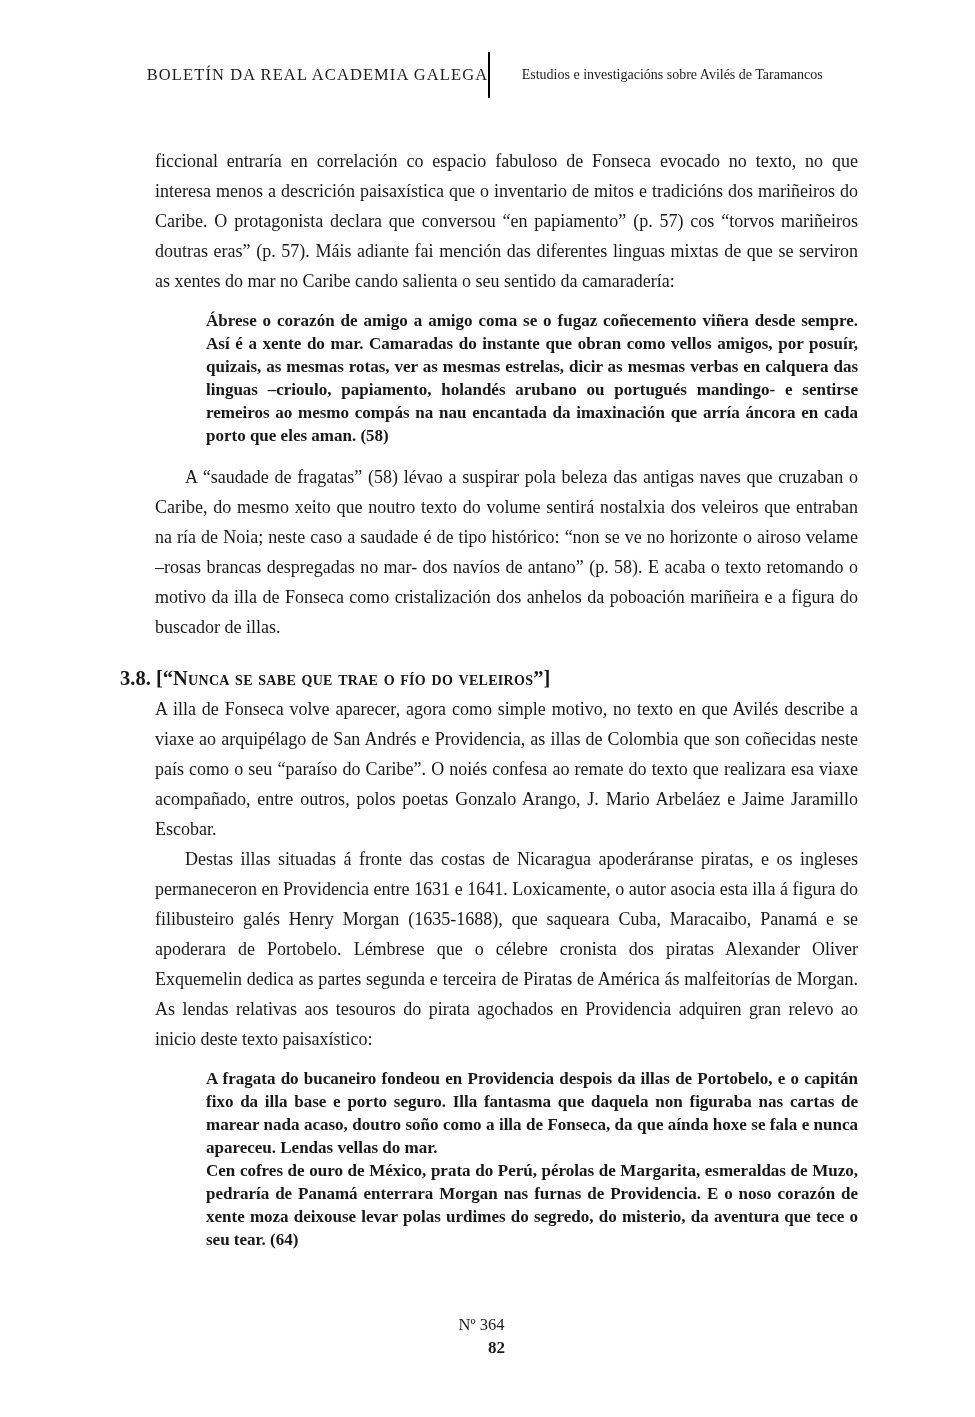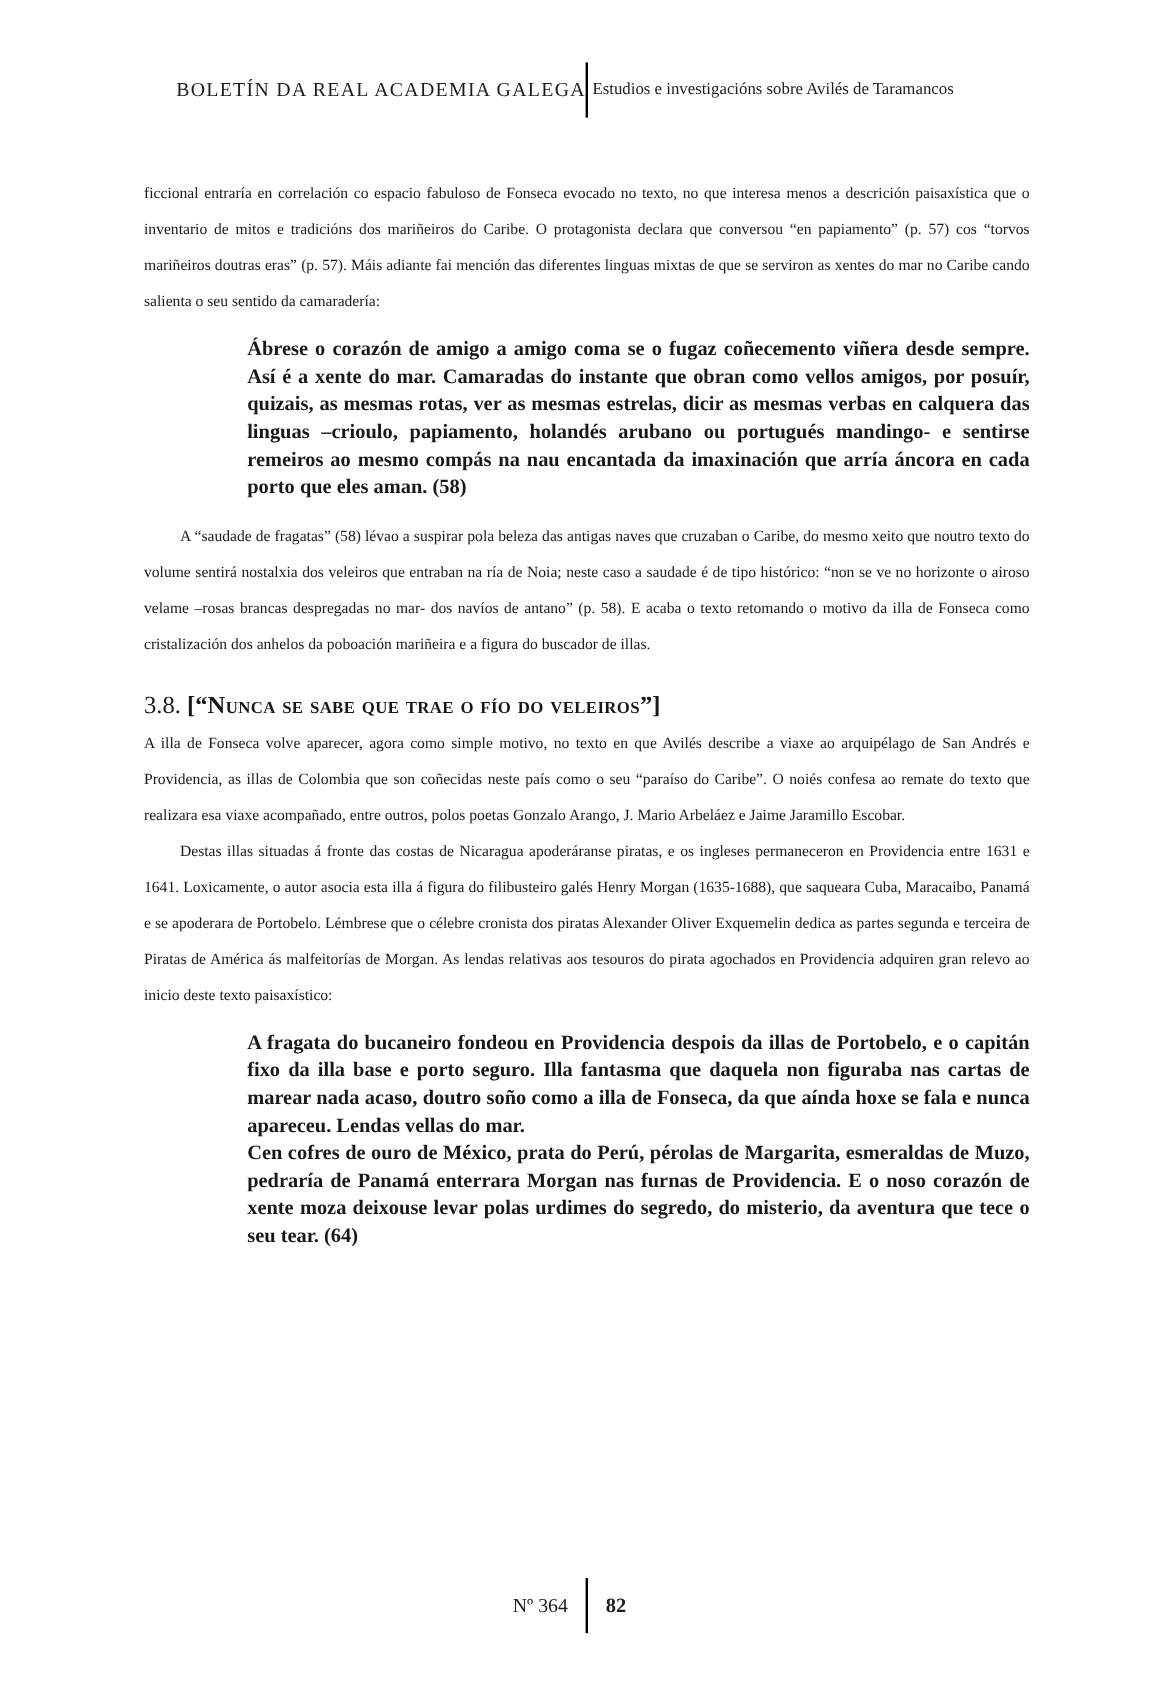--- a/index.html
+++ b/index.html
@@ -24,52 +24,52 @@
   }
   .rh-left {
     flex: 1 1 50%; text-align: right; 
     font-size: 16.5px; letter-spacing: 1.1px; white-space: nowrap;
     color: #1c1c1c;
   }
   .vrule {
     width: 1.5px; align-self: stretch; background: #000;
   }
   .rh-right {
-    flex: 1 1 50%; text-align: left; padding-left: 4px;
+    flex: 1 1 50%; text-align: left; padding-left: 32px;
     font-size: 14px; white-space: nowrap; color: #1c1c1c;
   }
 
   
   .content {
     position: absolute; left: 120px; top: 146px; width: 738px;
   }
   .body-para {
-    font-size: 13px; line-height: 30px;
-    text-align: justify; hyphens: auto;
+    font-size: 18px; line-height: 30px;
+    text-align: justify; hyphens: auto; margin-left: 35px;
   }
   .indent { text-indent: 30px; }
   .bquote {
     margin: 13px 0 15px 86px;
     font-size: 17px; line-height: 23px;
     text-align: justify; hyphens: auto; font-weight: bold;
   }
   .bquote p { margin: 0; }
   .heading {
     margin-top: 21px; margin-bottom: 1px;
     font-size: 20.5px; line-height: 30px;
     text-align: left;
   }
-  .h-num { font-weight: normal; }
+  .h-num { font-weight: bold; }
   .h-sc { font-variant: small-caps; letter-spacing: 0.3px; }
   .italic { }
 
   
   .running-footer {
     position: absolute; left: 120px; top: 1315px; width: 738px;
-    display: flex; align-items: center; height: 46px;
+    display: flex; align-items: center; height: 46px; flex-direction: column;
   }
   .rf-left {
     flex: 1 1 50%; text-align: right; padding-right: 15px;
     font-size: 16.5px; color: #1c1c1c;
   }
   .rf-right {
     flex: 1 1 50%; text-align: left; padding-left: 15px;
     font-size: 17px; font-weight: bold; color: #1c1c1c;
   }
 </style>

